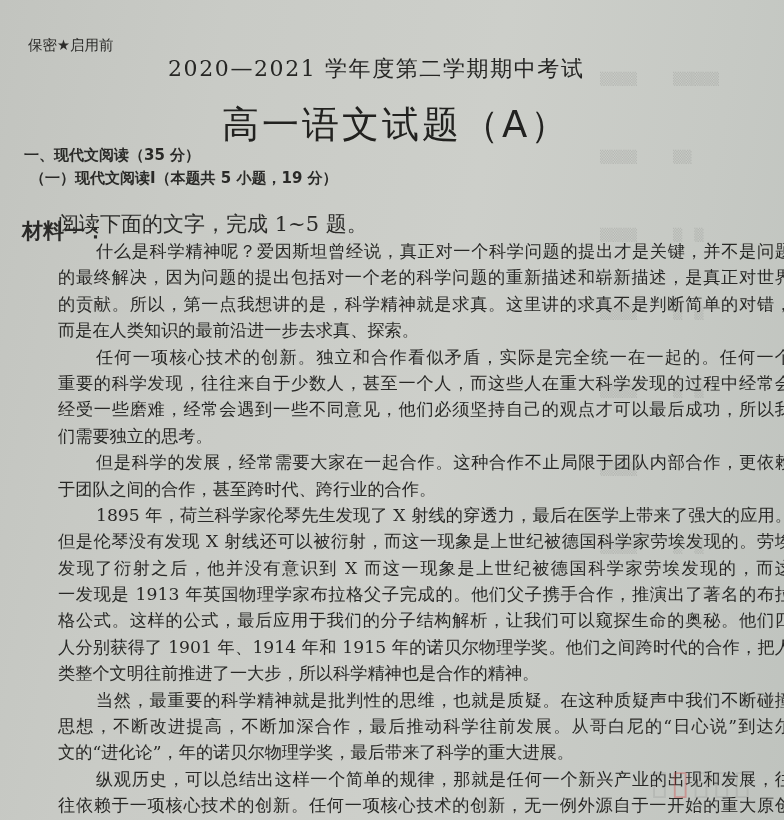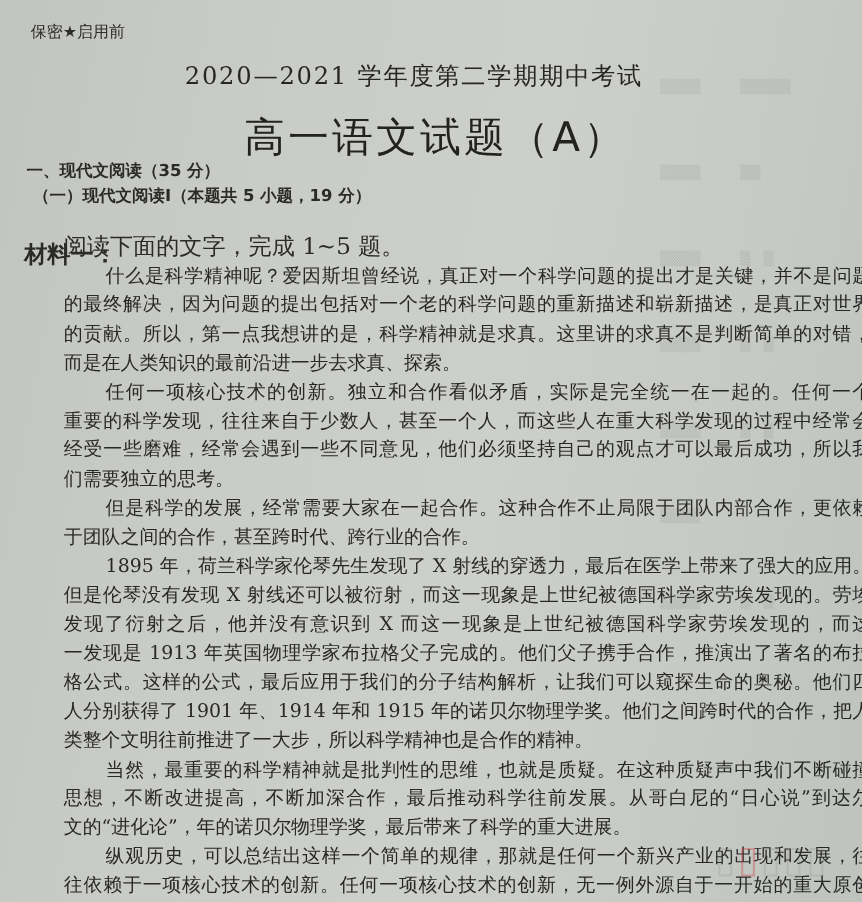--- a/index.html
+++ b/index.html
@@ -26,21 +26,21 @@
     width: 180px;
     color: rgba(60,60,60,0.13);
     font-size: 12px;
     line-height: 26px;
     font-family: "DejaVu Sans", sans-serif;
     white-space: pre;
     pointer-events: none;
   }
   .confidential {
     position: absolute;
-    left: 28px; top: 20px;
+    left: 28px; top: 36px;
     font-family: "DejaVu Sans", sans-serif;
     font-size: 14.5px;
     color: #2c2c2a;
     letter-spacing: 0px;
   }
   .subtitle {
     position: absolute;
     left: 168px; top: 54px;
     width: 440px;
     font-size: 22px;

